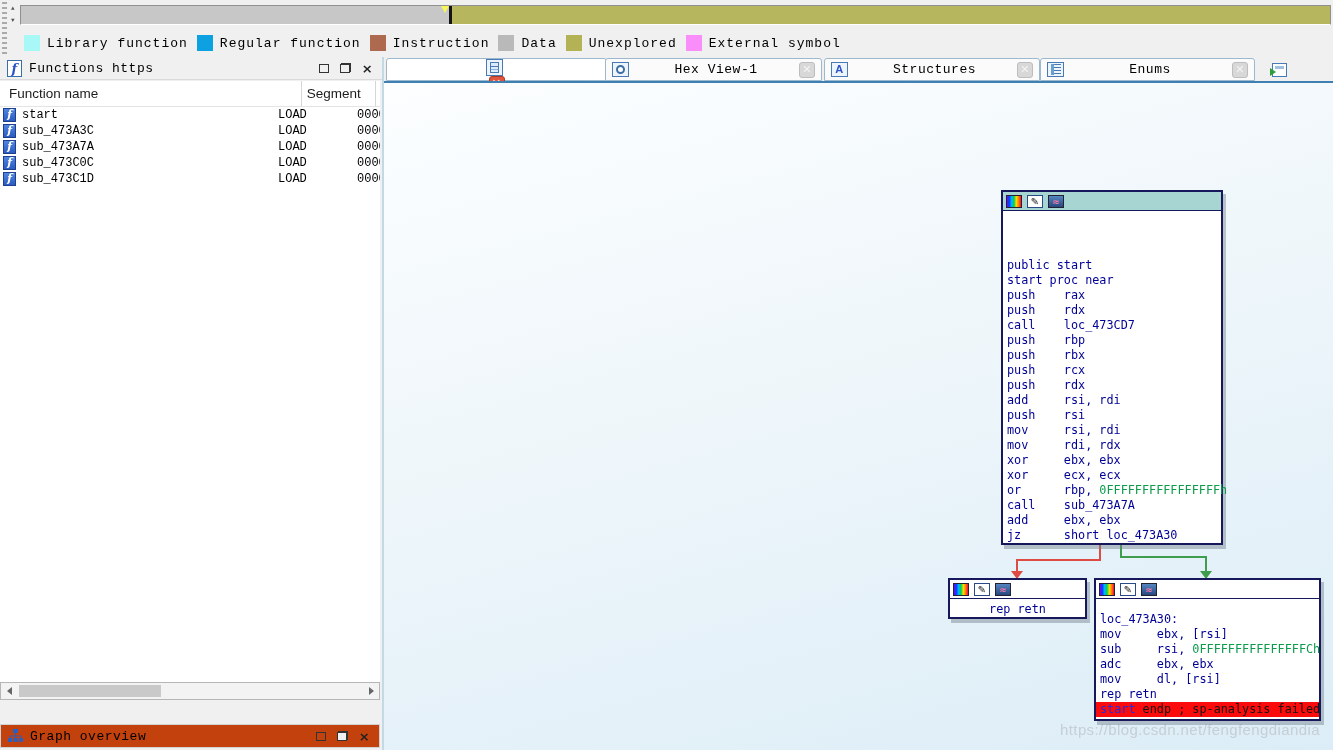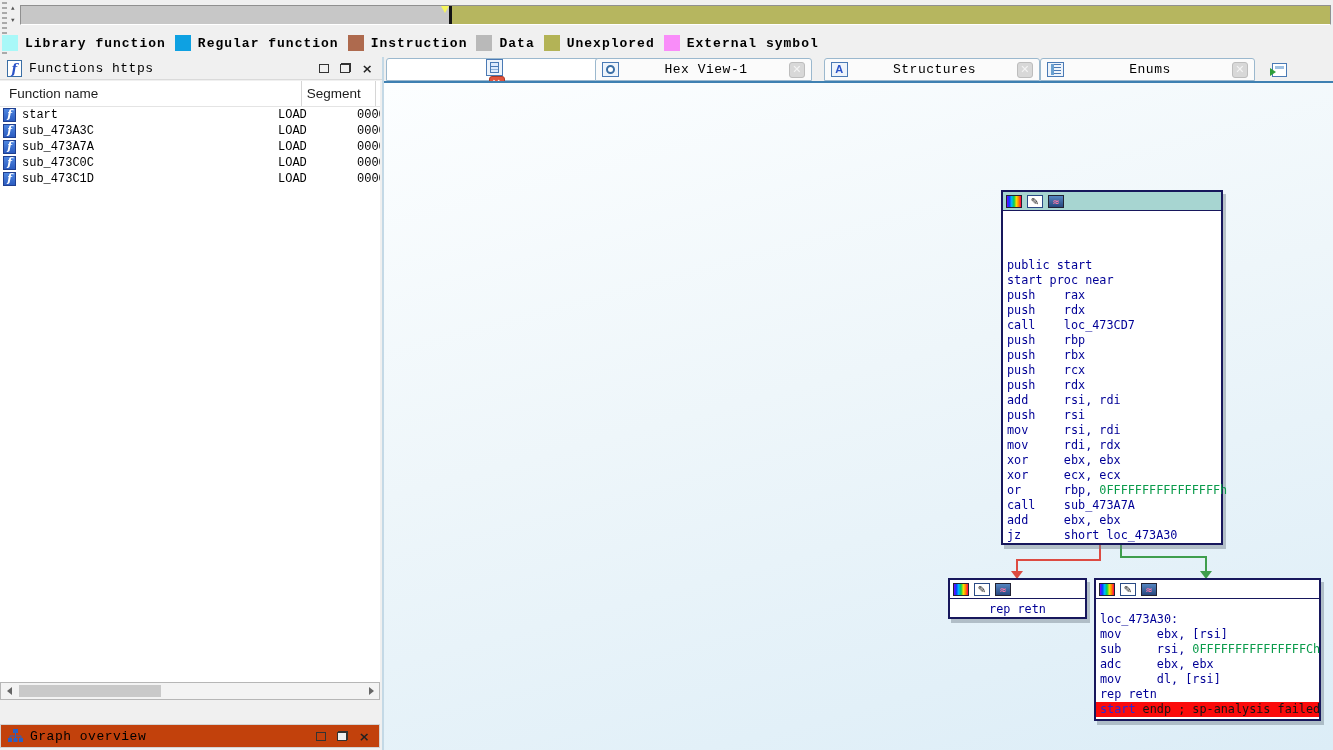--- a/index.html
+++ b/index.html
@@ -13,22 +13,22 @@
     display:flex; flex-direction:column; justify-content:space-between; color:#555; font-size:6px; line-height:6px; }
   .nav-band { position:absolute; left:20px; top:5px; width:1311px; height:20px;
     border:1px solid #909090; border-bottom-color:#fff; display:flex; }
   .band-gray { width:428px; background:var(--band-gray); }
   .band-cursor { width:3px; background:var(--band-cursor); }
   .band-olive { flex:1; background:var(--band-olive); }
   .band-marker { position:absolute; left:420px; top:0; width:0; height:0;
     border-left:4px solid transparent; border-right:4px solid transparent; border-top:7px solid #f6f65a; }
 
   
-  .legend { position:absolute; left:2px; top:33px; height:20px; display:flex; align-items:center; gap:9px;
-    font-size:13px; letter-spacing:1px; color:#000;font-weight:bold; }
+  .legend { position:absolute; left:24px; top:33px; height:20px; display:flex; align-items:center; gap:9px;
+    font-size:13px; letter-spacing:1px; color:#000; }
   .legend-item { display:flex; align-items:center; gap:7px; white-space:nowrap; }
   .legend-swatch { width:16px; height:16px; display:inline-block; }
 
   
   .func-panel { position:absolute; left:0; top:57px; width:384px; bottom:0; background:#f0f0f0;
     border-right:2px solid #c4d9e6; }
   .panel-titlebar { height:23px; display:flex; align-items:center; padding:0 7px; gap:7px;
     border-bottom:1px solid #dadada; font-size:13px; letter-spacing:.5px; }
   .ficon-title { width:15px; height:17px; background:#fff; border:1px solid #3a6ea5;
     color:#2a52c8; font:italic bold 13px/15px "DejaVu Serif", serif; text-align:center; }
@@ -263,21 +263,21 @@
 
 <div class="main-area">
   <div class="tabbar">
     <div class="tab active" style="left:2px; width:221px;">
       <span class="tab-icon">
           <span class="ico-doc-lines"></span>
         </span>
       <span class="tab-label">IDA View-A</span>
       <span class="tab-close">✕</span>
     </div>
-    <div class="tab" style="left:211px; width:217px;">
+    <div class="tab" style="left:221px; width:217px;">
       <span class="tab-icon">
           <span class="ico-ring"></span>
         </span>
       <span class="tab-label">Hex View-1</span>
       <span class="tab-close">✕</span>
     </div>
     <div class="tab" style="left:440px; width:216px;">
       <span class="tab-icon">
           <span class="ico-A">A</span>
         </span>
@@ -291,20 +291,21 @@
       <span class="tab-label">Enums</span>
       <span class="tab-close">✕</span>
     </div>
     <div class="right-tool">
         <span class="ico-winlist"></span>
       </div>
   </div>
   <div class="tab-underline"></div>
 
   <div class="canvas">
+    <span class="watermark">https://blog.csdn.net/fengfengdiandia</span>
 
     <svg class="edges">
       <polyline class="edge-red" points="716,462 716,477 633,477 633,489"></polyline>
       <polygon class="head-red" points="627,488 639,488 633,496"></polygon>
       <polyline class="edge-green" points="737,462 737,474 822,474 822,489"></polyline>
       <polygon class="head-green" points="816,488 828,488 822,496"></polygon>
     </svg>
 
     <div class="node" id="node-a">
       <div class="node-title active">

